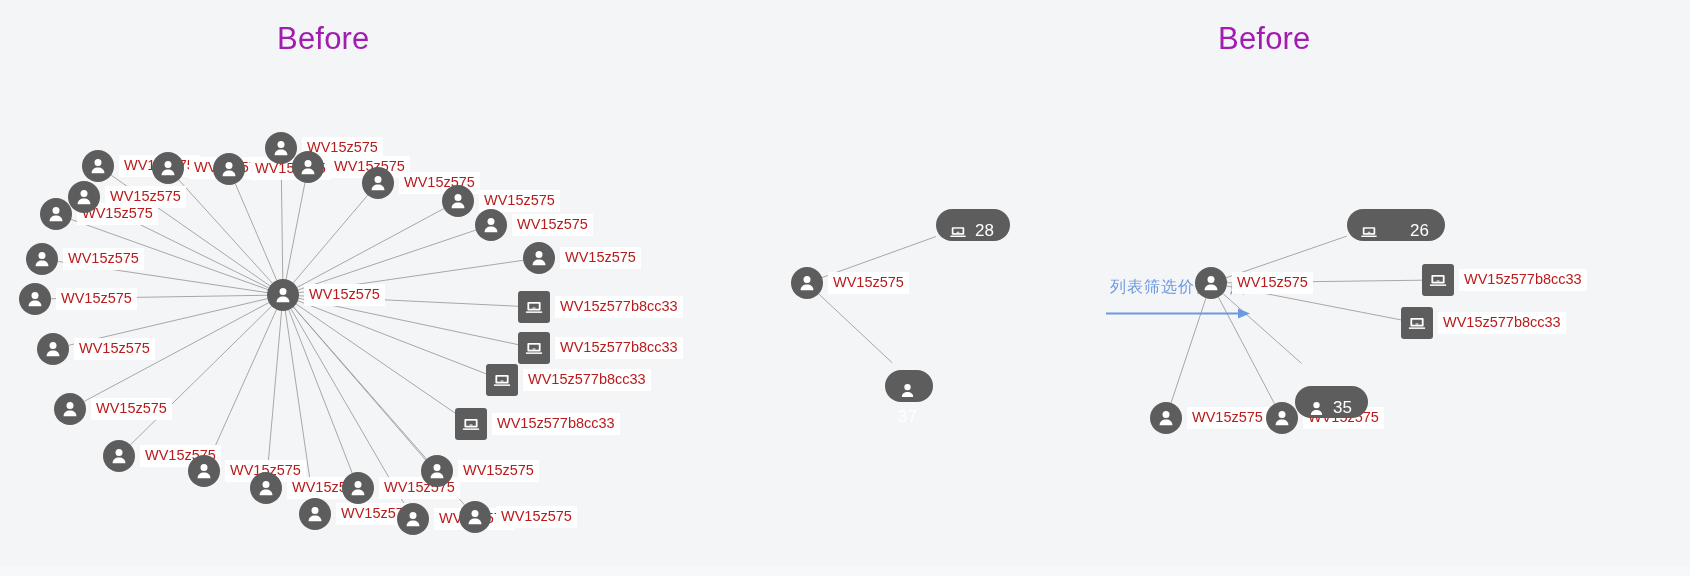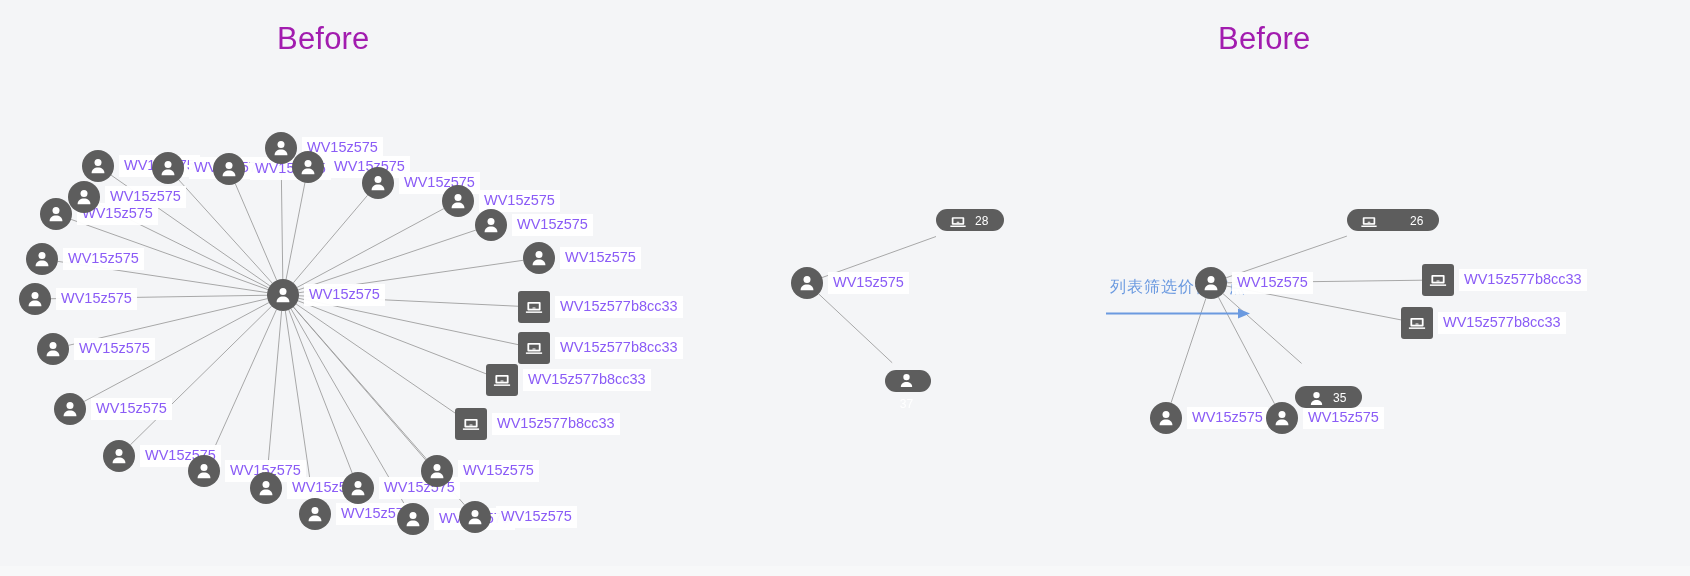--- a/index.html
+++ b/index.html
@@ -56,40 +56,40 @@
     display: flex; align-items: center; justify-content: center;
     position: relative;
     z-index: 3;
   }
   .glyph.person { border-radius: 50%; }
   .glyph.computer { border-radius: 3px; }
   .glyph svg { display: block; }
 
   .node-label {
     font-size: 14.5px;
-    color: #8b5cf6;
+    color: #b91c1c;
     background: rgba(255,255,255,0.96);
     padding: 3px 5px 4px 5px;
     margin-left: 5px;
     line-height: 1.1;
     position: relative;
     z-index: 2;
   }
 
   
   .badge {
     position: absolute;
     display: flex; align-items: center;
     gap: 8px;
     height: 20px;
-    padding: 2px 16px 0 13px;
+    padding: 12px 16px 0 13px;
     background: #5d5d5d;
     border-radius: 17px;
     color: #ffffff;
-    font-size: 12px;
+    font-size: 17px;
     z-index: 4;
   }
   .badge .bicon { display: flex; align-items: center; }
 
   
   #annotation {
     position: absolute;
     left: 1098px; top: 277px;
     width: 160px;
     text-align: center;

